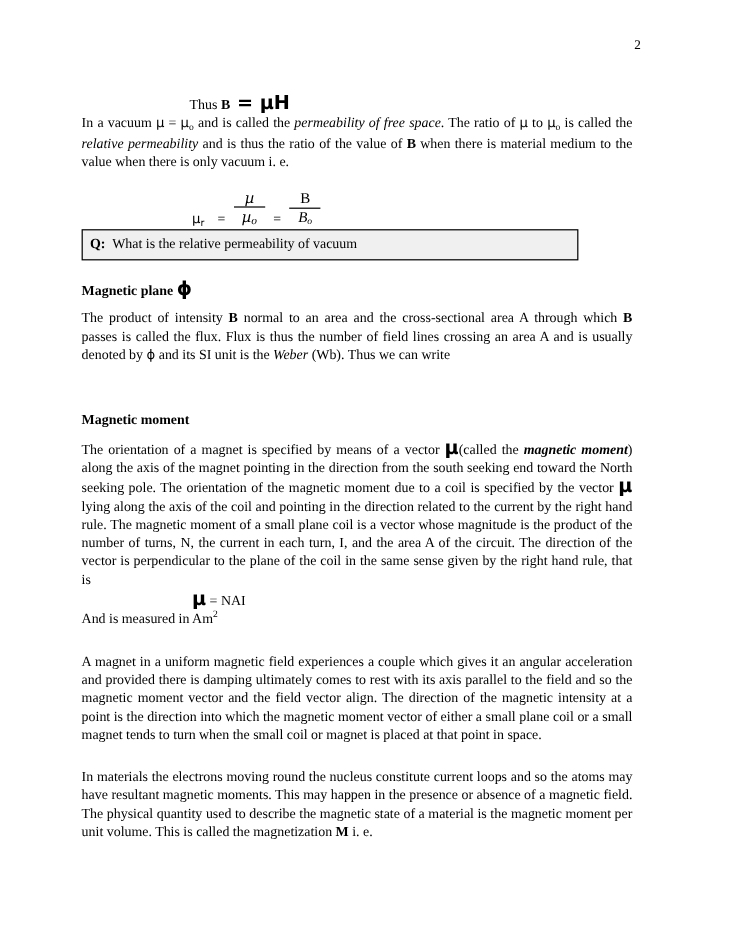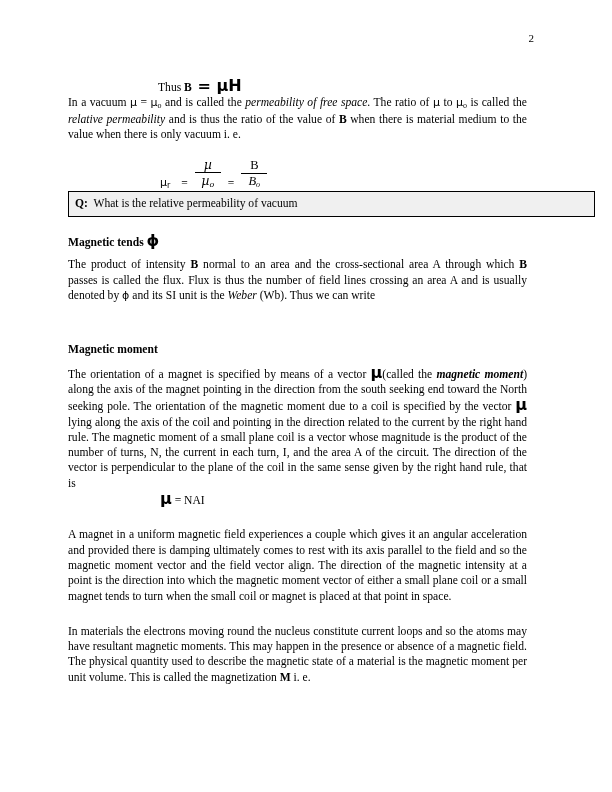--- a/index.html
+++ b/index.html
@@ -141,21 +141,21 @@
   .frac-u {
     font-family: "Liberation Serif", serif;
     font-size: 12.5px;
   }
 
   
   .qbox {
     position: absolute;
     left: 68px;
     top: 191px;
-    width: 527px;
+    width: 414px;
     box-sizing: border-box;
     border: 1.4px solid #000000;
     background: #f0f0f0;
     padding: 4px 18px 5px 6px;
   }
   .qbox-line {
     font-size: 11.6px;
     line-height: 15.3px;
     white-space: pre;
   }
@@ -189,21 +189,21 @@
         <span class="frac">
           <span class="num frac-u">B</span>
           <span class="bar"></span>
           <span class="den frac-u"><span>B</span><sub>o</sub></span>
         </span>
       </div>
     </div>
 
     <div style="height:44px"></div>
 
-    <h3 class="heading"><span>Magnetic tends </span><span class="symb">ϕ</span></h3>
+    <h3 class="heading"><span>Magnetic plane </span><span class="symb">ϕ</span></h3>
 
     <div class="gap-sm"></div>
 
     <p class="body"><span>The product of intensity </span><span class="bold">B</span><span> normal to an area and the cross-sectional area A through which </span><span class="bold">B</span><span> passes is called the flux.  Flux is thus the number of field lines crossing an area A and is usually denoted by </span><span class="sym">ϕ</span><span> and its SI unit is the </span><span class="italic">Weber</span><span> (Wb).  Thus we can write</span></p>
 
     <div class="gap-md"></div>
 
 
     <div class="gap-md"></div>
 
@@ -211,20 +211,21 @@
     <div class="gap-md"></div>
 
     <h3 class="heading">Magnetic moment</h3>
 
     <div class="gap-sm"></div>
 
     <p class="body"><span>The orientation of a magnet is specified by means of a vector </span><span class="symb">µ</span><span>(called the </span><span class="bolditalic">magnetic moment</span><span>) along the axis of the magnet pointing in the direction from the south seeking end toward the North seeking pole.  The orientation of the magnetic moment due to a coil is specified by the vector </span><span class="symb">µ</span><span> lying along the axis of the coil and pointing in the direction related to the current by the right hand rule.  The magnetic moment of a small plane coil is a vector whose magnitude is the product of the number of turns, N, the current in each turn, I, and the area A of the circuit.  The direction of the vector is perpendicular to the plane of the coil in the same sense given by the right hand rule, that is</span></p>
 
     <div class="eq-center"><span class="symb">µ</span><span> = NAI</span></div>
 
+    <div style="font-size:11.6px;line-height:15.3px;"><span>And is measured in Am</span><sup>2</sup></div>
 
     <div class="gap-lg"></div>
 
     <p class="body">A magnet in a uniform magnetic field experiences a couple which gives it an angular acceleration and provided there is damping ultimately comes to rest with its axis parallel to the field and so the magnetic moment vector and the field vector align.  The direction of the magnetic intensity at a point is the direction into which the magnetic moment vector of either a small plane coil or a small magnet tends to turn when the small coil or magnet is placed at that point in space.</p>
 
     <div class="gap-md"></div>
 
 
     <div class="gap-sm"></div>
 

